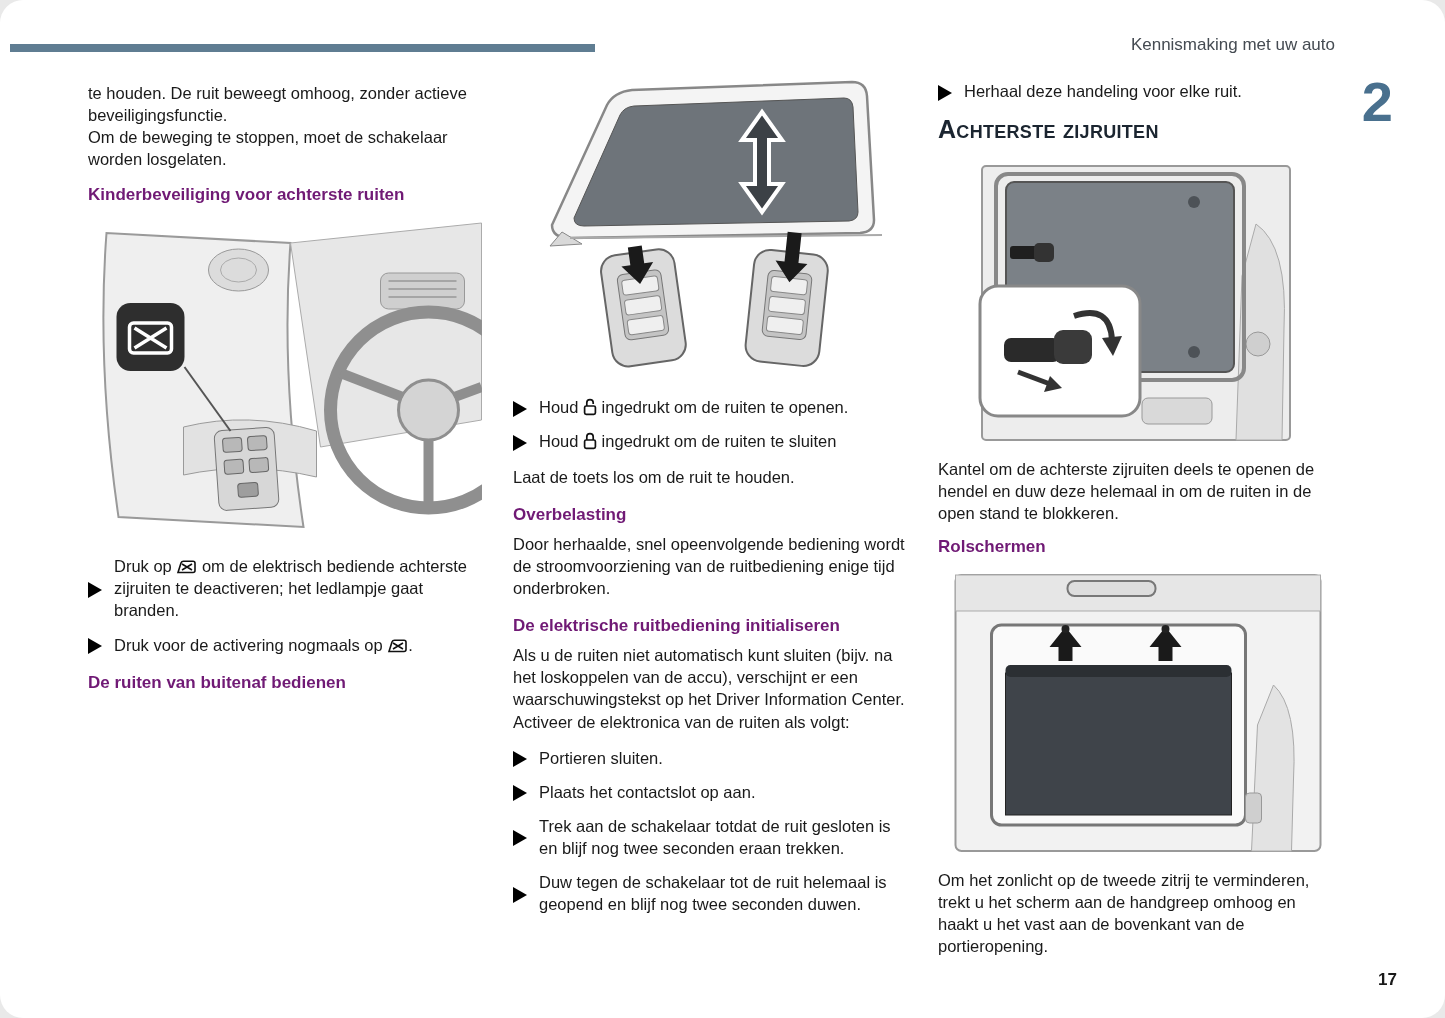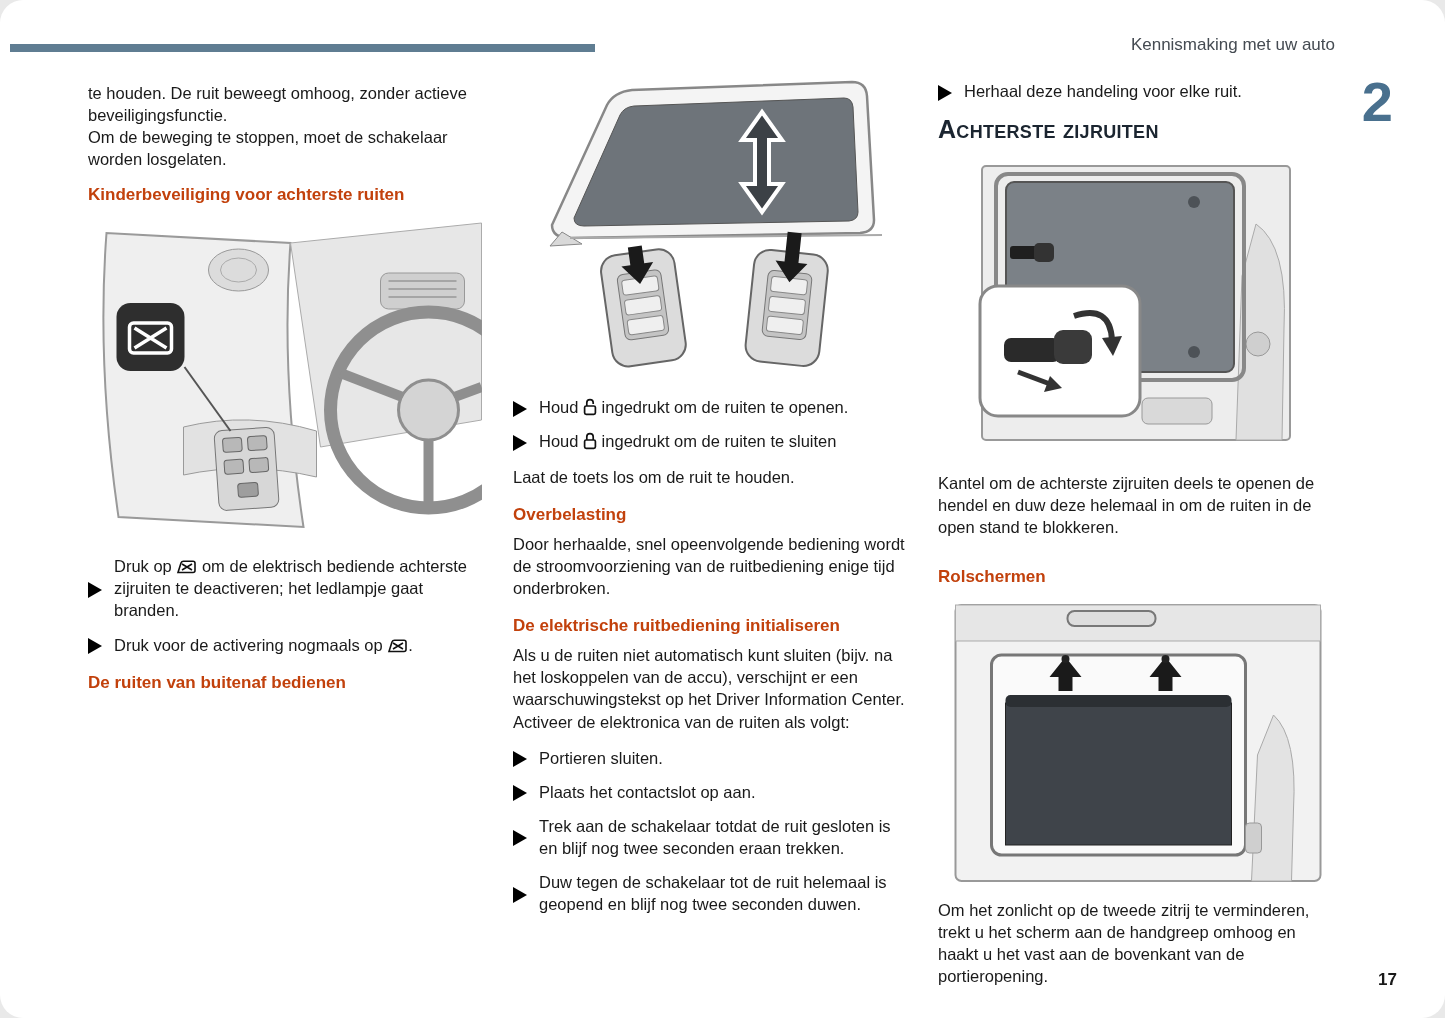--- a/index.html
+++ b/index.html
@@ -16,21 +16,21 @@
   .running-header{position:absolute;top:35px;right:110px;font-size:17px;color:#454b52;}
   .chapter-num{position:absolute;top:74px;right:52px;font-size:56px;font-weight:bold;color:#49708e;line-height:1;}
   .page-num{position:absolute;right:48px;bottom:28px;font-size:17px;font-weight:bold;color:#1a1a1a;}
 
   .col{position:absolute;font-size:16.5px;line-height:1.34;}
   .col1{left:88px;width:394px;top:82px;}
   .col2{left:513px;width:398px;top:70px;}
   .col3{left:938px;width:400px;top:80px;}
 
   p{margin:0;}
-  .h3{font-size:17px;font-weight:bold;margin:14px 0 6px 0;color:#c2410c;}
+  .h3{font-size:17px;font-weight:bold;margin:14px 0 6px 0;color:#701a75;}
   .section-heading{
     font-size:25px;font-weight:bold;color:#1b2530;
     font-variant:small-caps;letter-spacing:.3px;
     margin:14px 0 0 0;line-height:1.1;
   }
 
   .bullets{margin-top:20px;}
   .bullet{display:flex;align-items:center;margin-top:12px;}
   .bullet:first-child{margin-top:0;}
   .tri{
@@ -214,23 +214,23 @@
         <rect x="46" y="180" width="56" height="24" rx="7" fill="#2a2a2a"></rect>
         <rect x="96" y="172" width="38" height="34" rx="9" fill="#3a3a3a"></rect>
         <path d="M116,158 Q152,146 154,182" fill="none" stroke="#333" stroke-width="6"></path>
         <path d="M155,198 L144,180 L164,178 Z" fill="#333"></path>
         <path d="M60,214 L92,226" stroke="#333" stroke-width="5"></path>
         <path d="M104,230 L86,234 L92,218 Z" fill="#333"></path>
         <rect x="184" y="240" width="70" height="26" rx="6" fill="#d9d9d9" stroke="#999"></rect>
       </svg>
     </figure>
 
-    <p style="margin-top:24px;">Kantel om de achterste zijruiten deels te openen de hendel en duw deze helemaal in om de ruiten in de open stand te blokkeren.</p>
-
-    <div class="h3" style="margin-top:28px;">Rolschermen</div>
+    <p style="margin-top:10px;">Kantel om de achterste zijruiten deels te openen de hendel en duw deze helemaal in om de ruiten in de open stand te blokkeren.</p>
+
+    <div class="h3" style="margin-top:12px;">Rolschermen</div>
 
     <figure class="illus" style="height:292px;margin-top:8px;">
       <svg viewBox="0 0 385 292">
         <rect width="385" height="292" fill="#ffffff"></rect>
         <rect x="10" y="8" width="365" height="276" rx="6" fill="#f2f2f2" stroke="#999" stroke-width="2"></rect>
         <rect x="10" y="8" width="365" height="36" fill="#e6e6e6" stroke="#ababab"></rect>
         <rect x="122" y="14" width="88" height="15" rx="7" fill="#dddddd" stroke="#777" stroke-width="2"></rect>
         <rect x="46" y="58" width="254" height="200" rx="10" fill="#fafafa" stroke="#777" stroke-width="3"></rect>
         <rect x="60" y="106" width="226" height="142" fill="#3f444a" stroke="#222"></rect>
         <rect x="60" y="98" width="226" height="12" rx="5" fill="#2b2f33"></rect>

